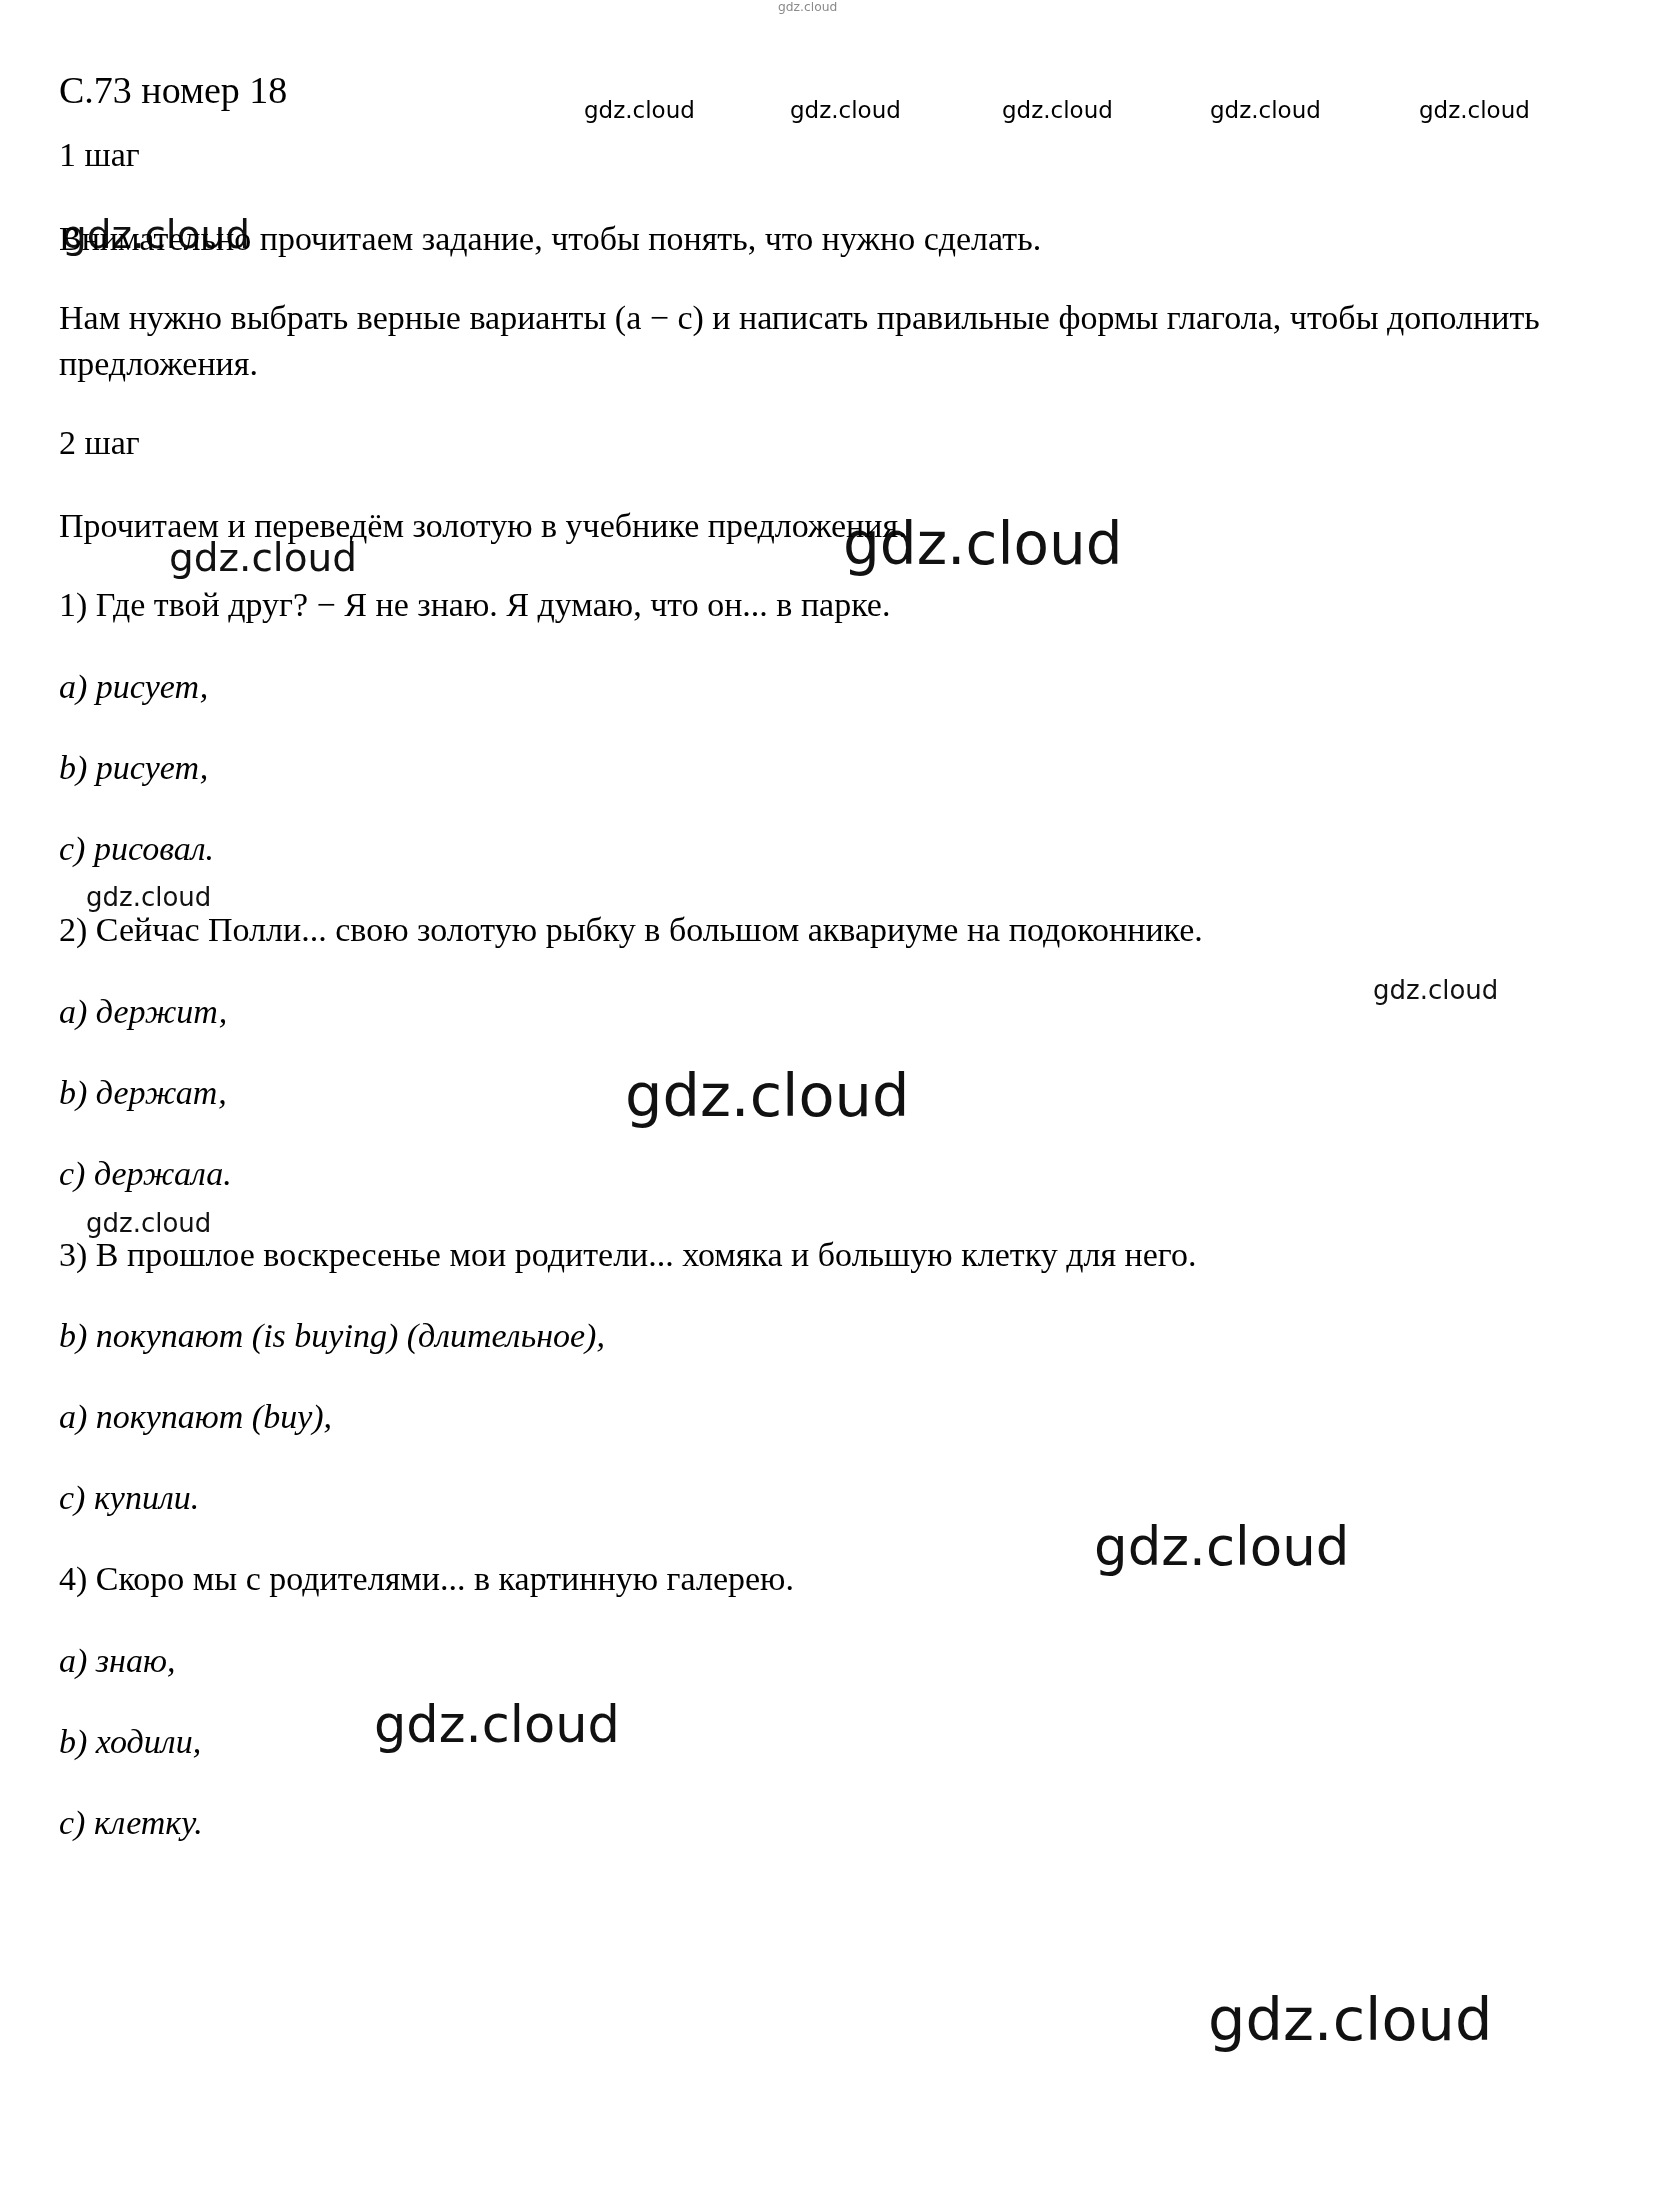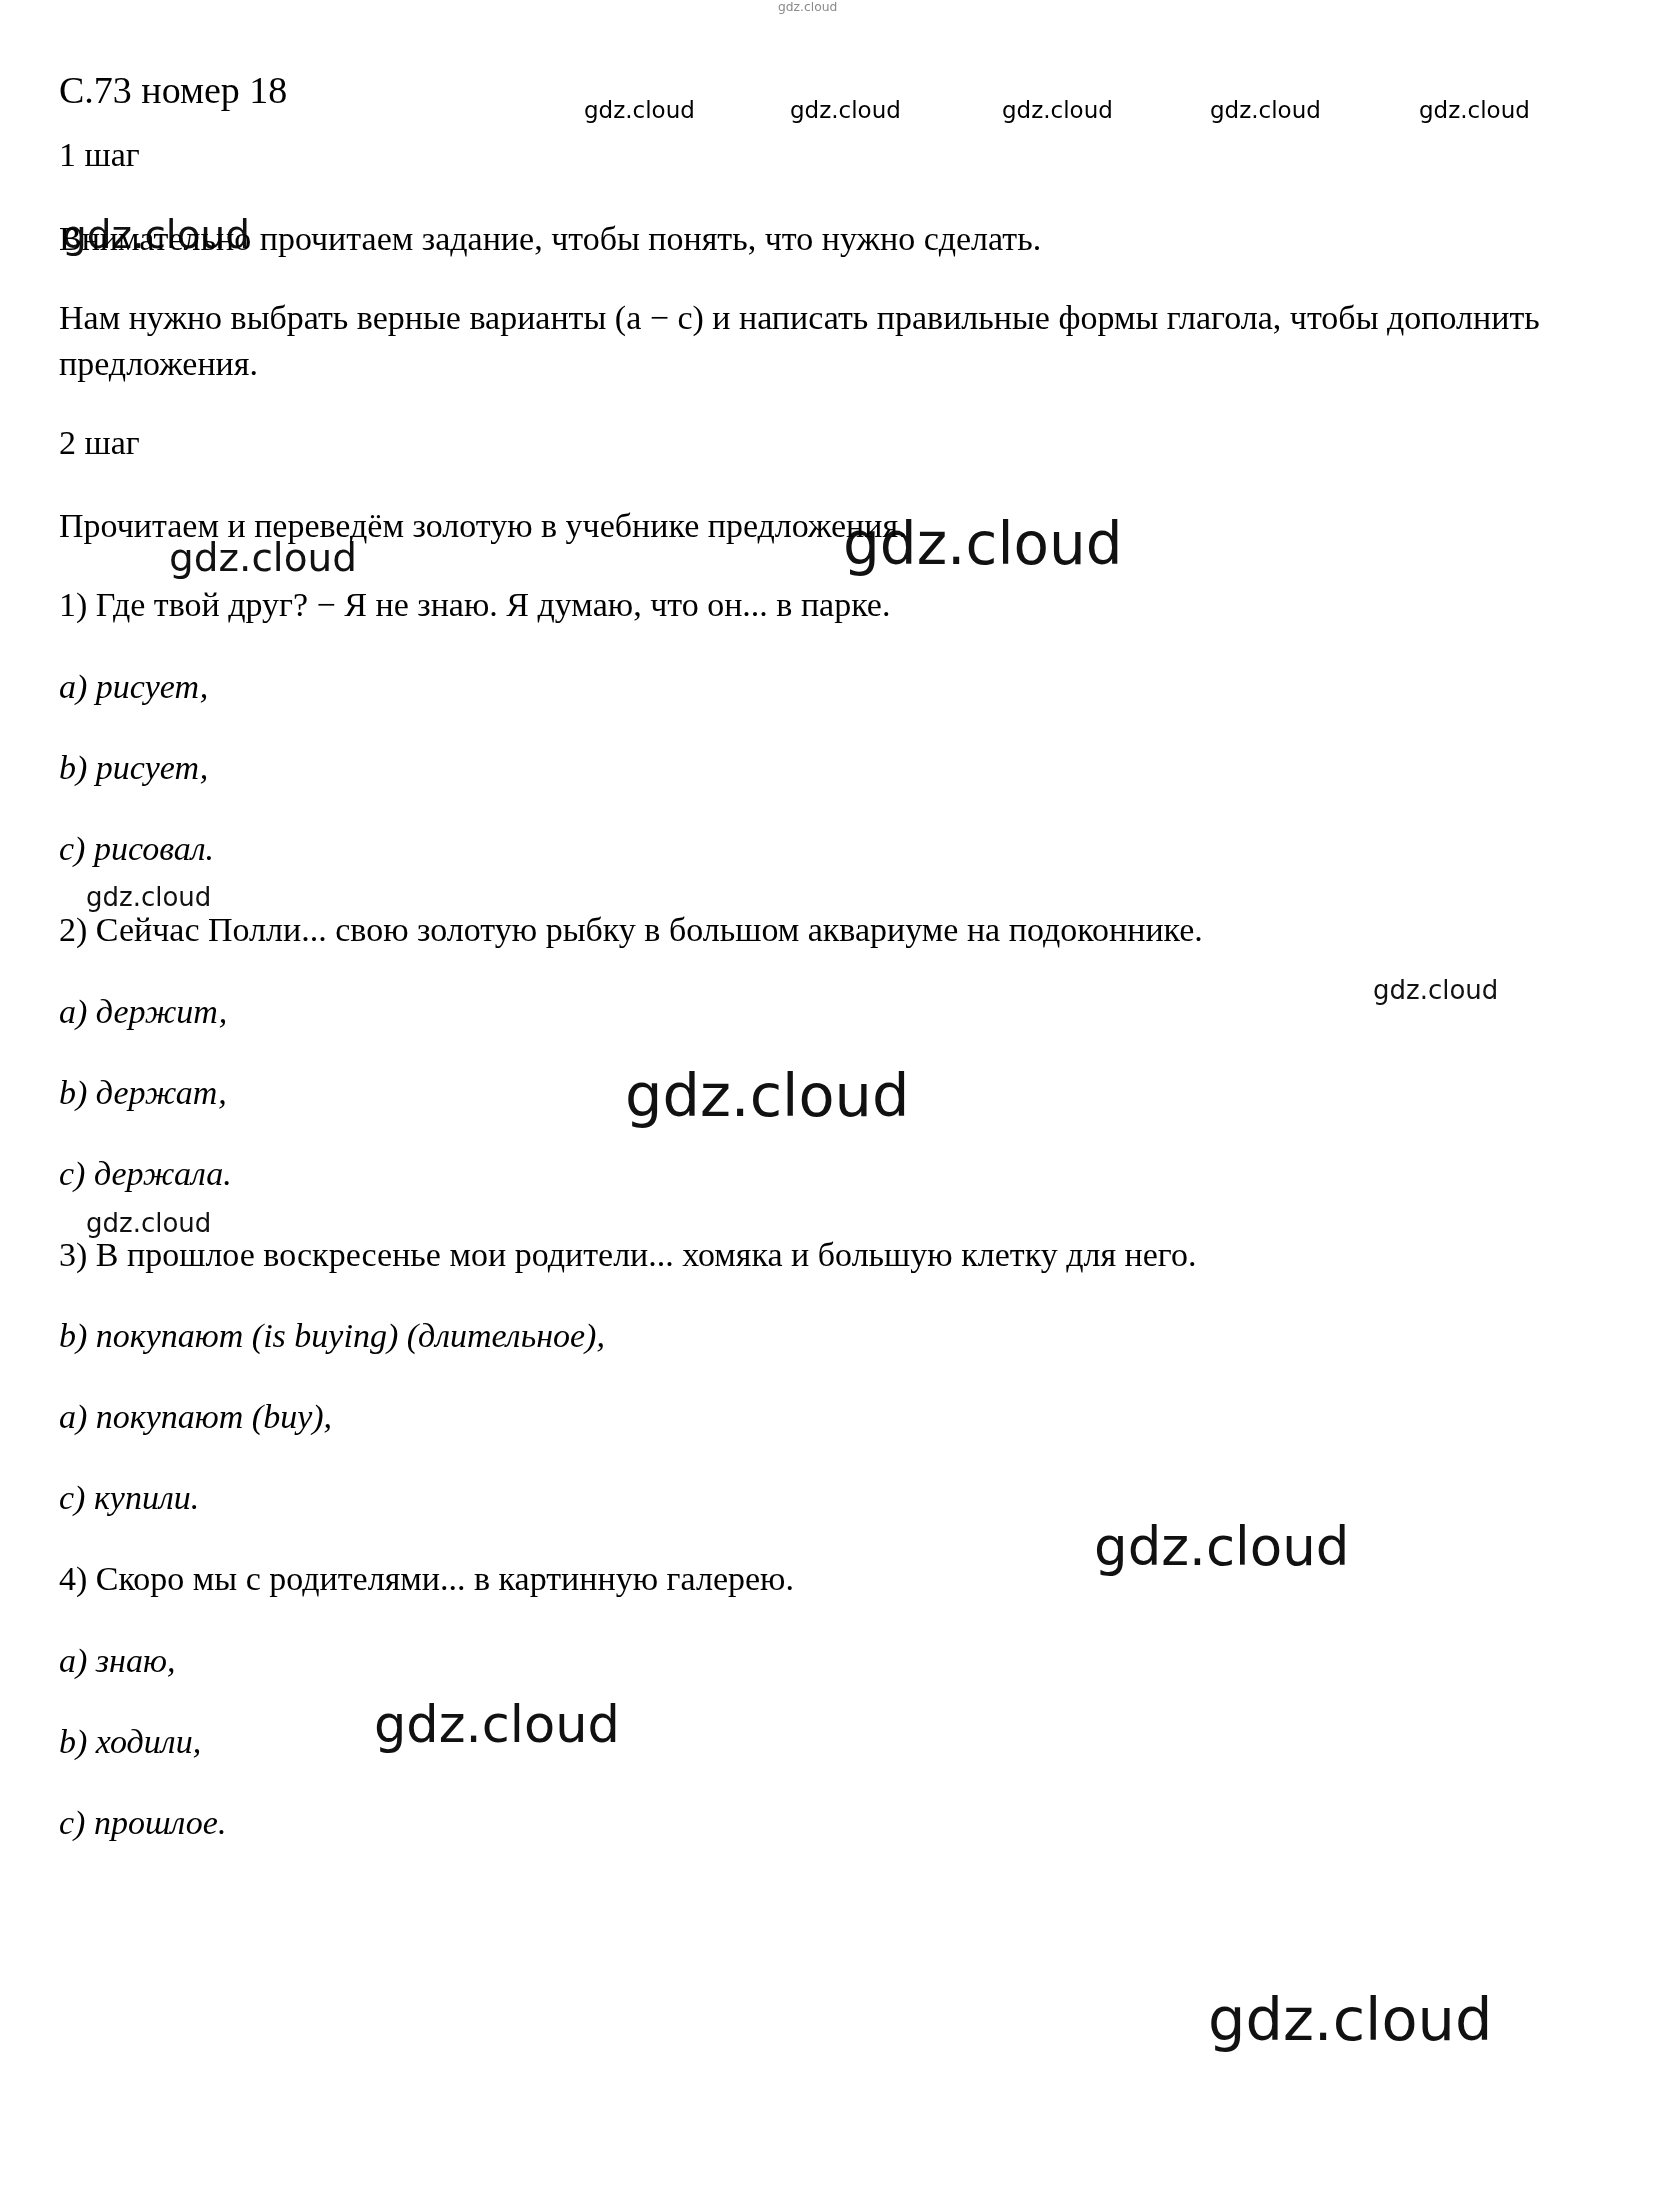--- a/index.html
+++ b/index.html
@@ -154,17 +154,17 @@
     <p class="option">b) покупают (is buying) (длительное),</p>
     <p class="option">a) покупают (buy),</p>
     <p class="option">c) купили.</p>
 
     <p class="sentence">
       <span>4)</span>
       <span>Скоро мы с родителями... в картинную галерею.</span>
     </p>
     <p class="option">a) знаю,</p>
     <p class="option">b) ходили,</p>
-    <p class="option">c) прошлое.</p>
+    <p class="option">c) клетку.</p>
 
   </div>
 </div>
 
 
 </body></html>

